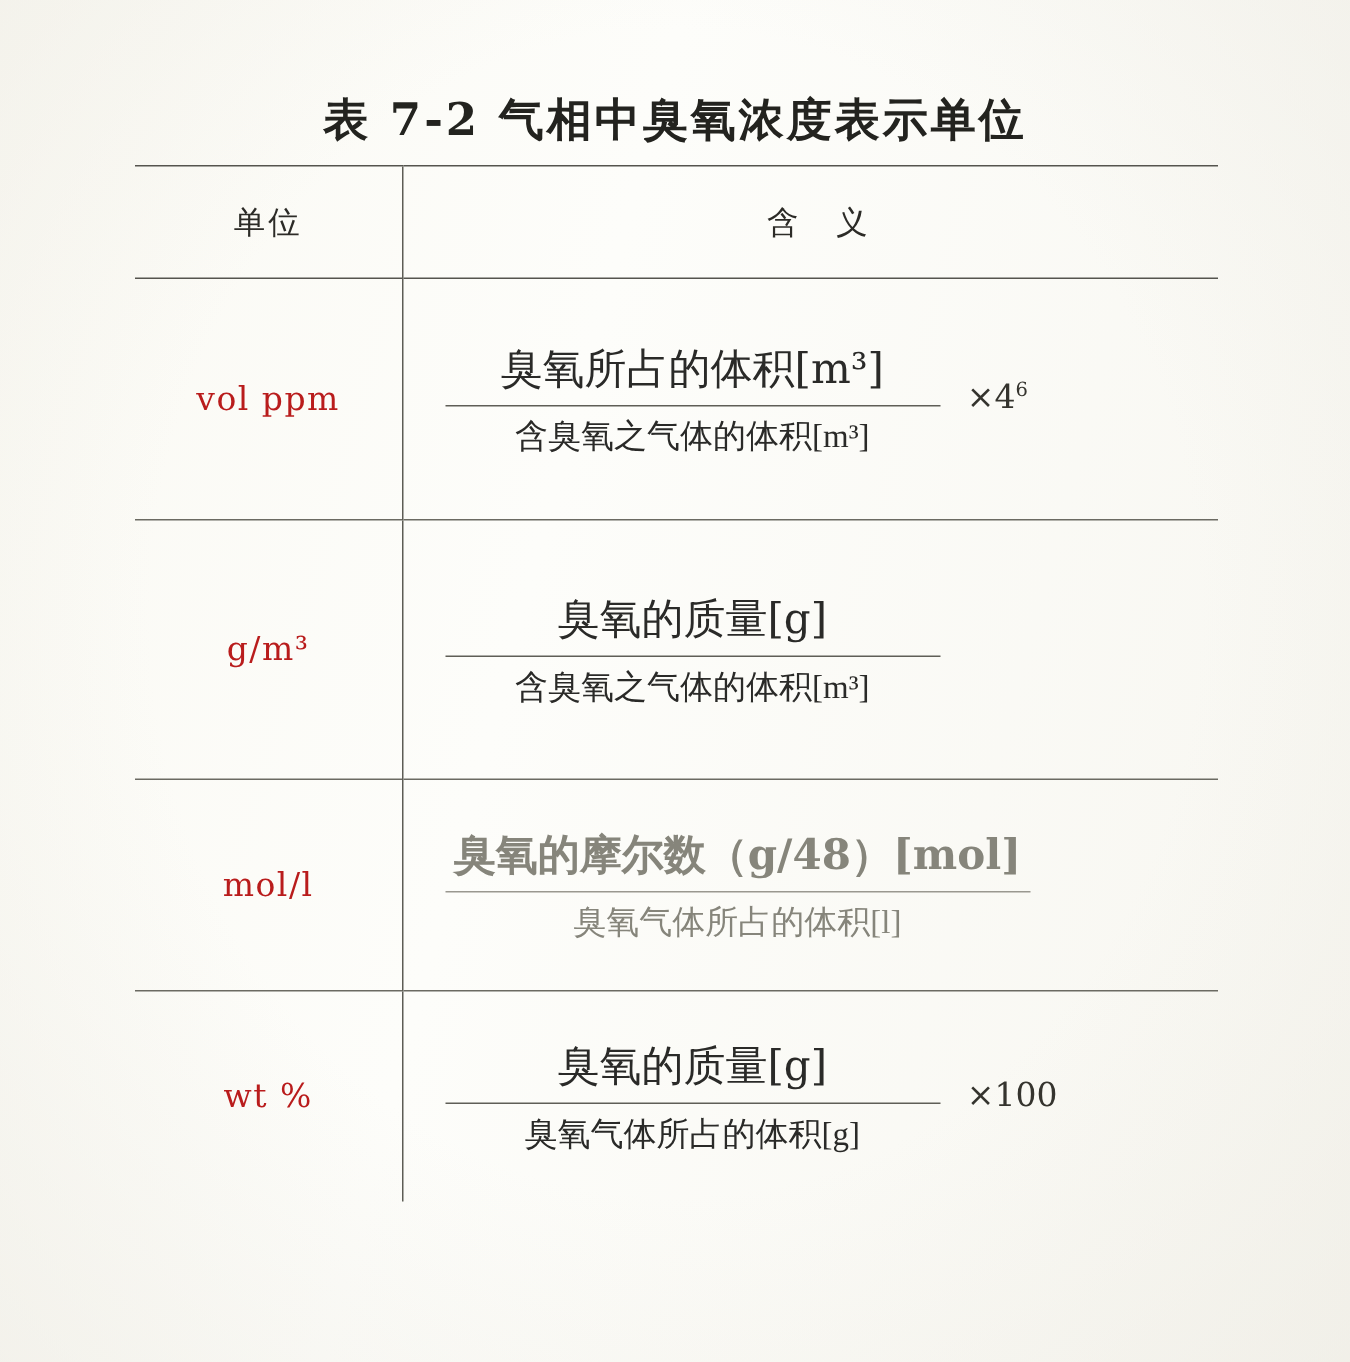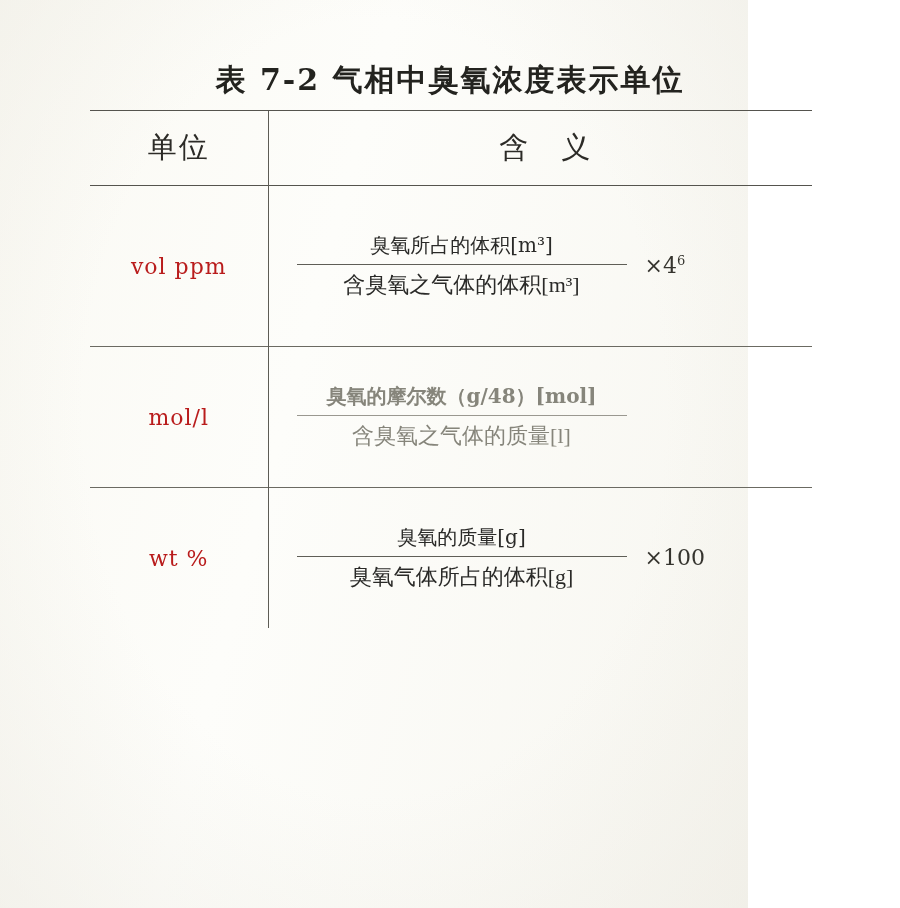--- a/index.html
+++ b/index.html
@@ -10,21 +10,21 @@
     width: 900px;
     height: 908px;
     background: #ffffff;
     font-family: "Liberation Serif", serif;
     color: #2a2a28;
     overflow: hidden;
   }
 
   .page {
     position: relative;
-    width: 748px;
+    width: 900px;
     height: 908px;
     background: #fdfdfb;
   }
 
   
   .paper-tint {
     position: absolute;
     inset: 0;
     background:
       radial-gradient(ellipse at 50% 45%, rgba(255,255,255,0) 55%, rgba(236,234,226,0.55) 100%),
@@ -73,21 +73,21 @@
   col.c-unit { width: 178px; }
   col.c-mean { width: 544px; }
 
   .vline {
     border-left: 1.4px solid #5d5c55;
   }
 
   .head-row td {
     height: 72px;
     text-align: center;
-    font-size: 29px;
+    font-size: 21px;
     letter-spacing: 2px;
     color: #2c2b27;
     font-family: "DejaVu Serif", serif;
   }
   .head-meaning {
     letter-spacing: 22px;
     padding-left: 12px;
   }
 
   .unit-cell {
@@ -108,21 +108,21 @@
     align-items: center;
     gap: 18px;
   }
 
   .frac {
     display: inline-block;
     text-align: center;
     min-width: 330px;
   }
   .frac .num {
-    font-size: 20px;
+    font-size: 28px;
     padding: 2px 6px 5px 6px;
     border-bottom: 1.4px solid #5f5e57;
     white-space: nowrap;
     font-family: "DejaVu Serif", serif;
   }
   .frac .den {
     font-size: 22px;
     padding: 5px 6px 2px 6px;
     white-space: nowrap;
     font-family: Liberation Serif, serif;
@@ -178,28 +178,40 @@
             <div class="frac-wrap">
               <span class="frac">
                 <div class="num">臭氧所占的体积[m³]</div>
                 <div class="den">含臭氧之气体的体积[m³]</div>
               </span>
               <span class="multiplier"><span>×4</span><sup>6</sup></span>
             </div>
           </td>
         </tr>
 
+        <tr class="row-mid">
+          <td class="hline-thin unit-cell">g/m³</td>
+          <td class="hline-thin vline meaning-cell">
+            <div class="frac-wrap">
+              <span class="frac">
+                <div class="num">臭氧的质量[g]</div>
+                <div class="den">含臭氧之气体的体积[m³]</div>
+              </span>
+              <span class="multiplier"><span></span><sup></sup></span>
+            </div>
+          </td>
+        </tr>
 
         <tr class="row-short faded">
           <td class="hline-thin unit-cell">mol/l</td>
           <td class="hline-thin vline meaning-cell">
             <div class="frac-wrap">
               <span class="frac">
                 <div class="num">臭氧的摩尔数（g/48）[mol]</div>
-                <div class="den">含臭氧之气体的质量[l]</div>
+                <div class="den">臭氧气体所占的体积[l]</div>
               </span>
               <span class="multiplier"><span></span><sup></sup></span>
             </div>
           </td>
         </tr>
 
 
         <tr class="row-short">
           <td class="hline-thin unit-cell">wt %</td>
           <td class="hline-thin vline meaning-cell">

